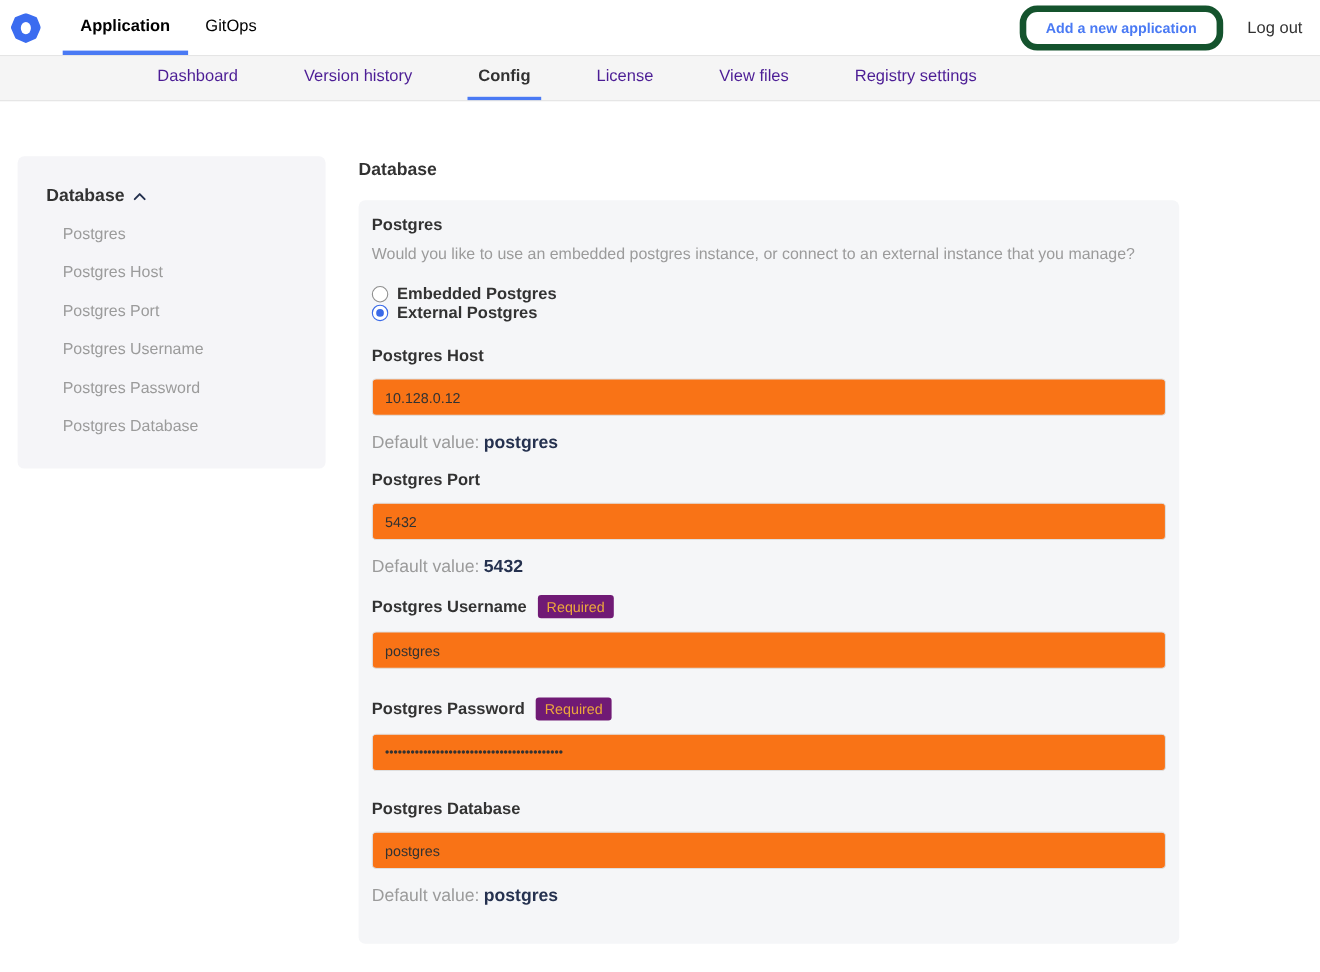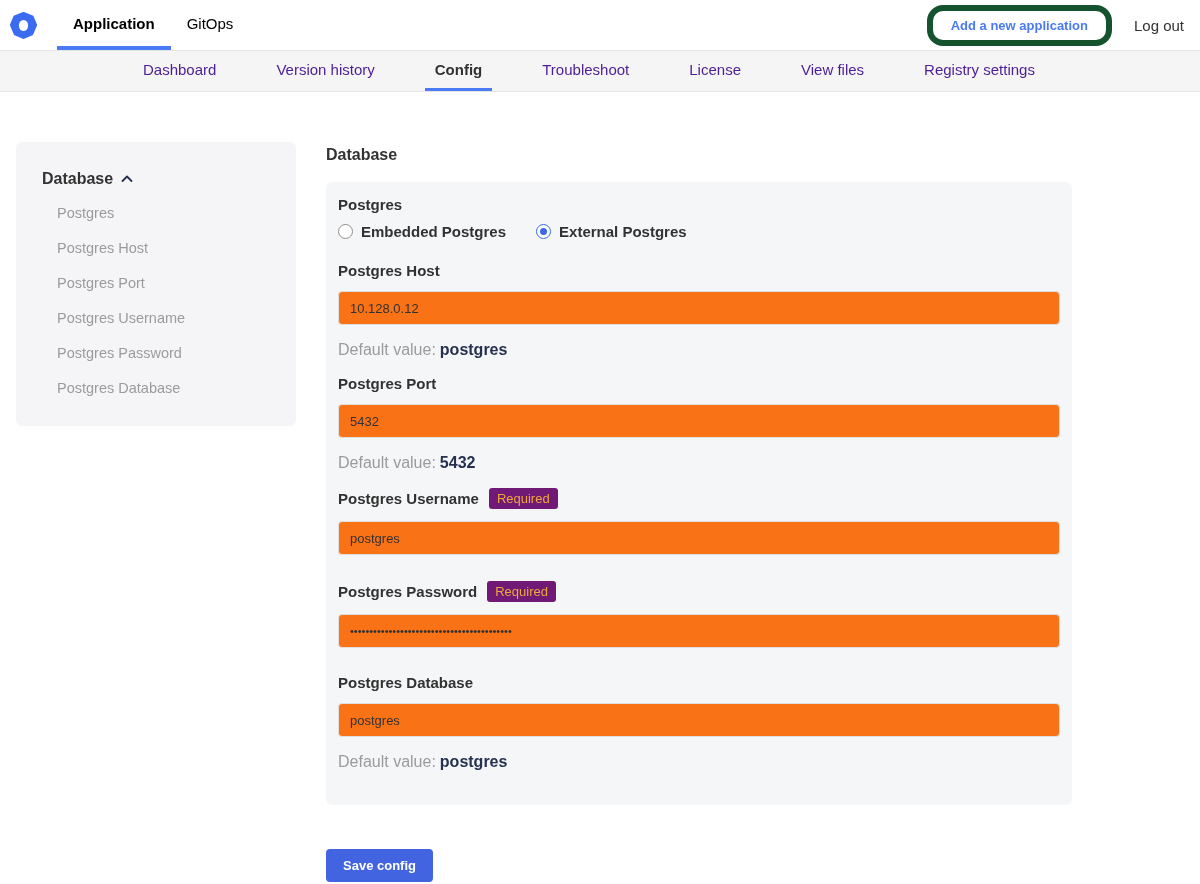--- a/index.html
+++ b/index.html
@@ -35,21 +35,21 @@
     cursor:pointer; white-space:nowrap; }
   .chev { width:12px; height:12px; display:inline-block; }
 
   .main { margin-left:30px; width:746px; }
   .page-title { font-size:16px; font-weight:700; margin:4px 0 18px 0; }
 
   .card { background:#f5f6f8; border-radius:6px; padding:14px 12px 18px 12px; }
   .group-heading { font-size:15px; font-weight:600; margin-bottom:10px; }
   .help-text { font-size:14.5px; color:#9b9b9b; margin-bottom:20px; }
 
-  .radio-row { display:flex; align-items:center; margin-bottom:22px; }
+  .radio-row { display:flex; align-items:flex-start; margin-bottom:22px;flex-direction:column; }
   .radio-opt { display:flex; align-items:center; margin-right:30px; cursor:pointer; }
   .radio-circle { width:15px; height:15px; border-radius:50%; border:1.5px solid #8e8e8e;
     background:#fff; margin-right:8px; position:relative; flex:0 0 auto; }
   .radio-opt.checked .radio-circle { border-color:#3a6ae8; }
   .radio-opt.checked .radio-circle::after { content:""; position:absolute; left:2.5px; top:2.5px;
     width:7px; height:7px; border-radius:50%; background:#3a6ae8; }
   .radio-label { font-size:15px; font-weight:600; color:#323232; }
 
   .field { margin-bottom:16px; }
   .field.no-default { margin-bottom:26px; }
@@ -83,21 +83,20 @@
   <div class="topnav-right">
     <button class="add-app-btn">Add a new application</button>
     <span class="logout">Log out</span>
   </div>
 </div>
 
 <div class="subnav">
   <div class="sub-tab">Dashboard</div>
   <div class="sub-tab">Version history</div>
   <div class="sub-tab active">Config</div>
-  <div class="sub-tab">Troubleshoot</div>
   <div class="sub-tab">License</div>
   <div class="sub-tab">View files</div>
   <div class="sub-tab">Registry settings</div>
 </div>
 
 <div class="content">
 
   <div class="sidebar">
     <div class="sidebar-group-title">
       <span>Database</span>
@@ -111,20 +110,21 @@
     <div class="sidebar-item">Postgres Username</div>
     <div class="sidebar-item">Postgres Password</div>
     <div class="sidebar-item">Postgres Database</div>
   </div>
 
   <div class="main">
     <div class="page-title">Database</div>
 
     <div class="card">
       <div class="group-heading">Postgres</div>
+      <div class="help-text">Would you like to use an embedded postgres instance, or connect to an external instance that you manage?</div>
 
       <div class="radio-row">
         <div class="radio-opt">
           <span class="radio-circle"></span>
           <span class="radio-label">Embedded Postgres</span>
         </div>
         <div class="radio-opt checked">
           <span class="radio-circle"></span>
           <span class="radio-label">External Postgres</span>
         </div>

